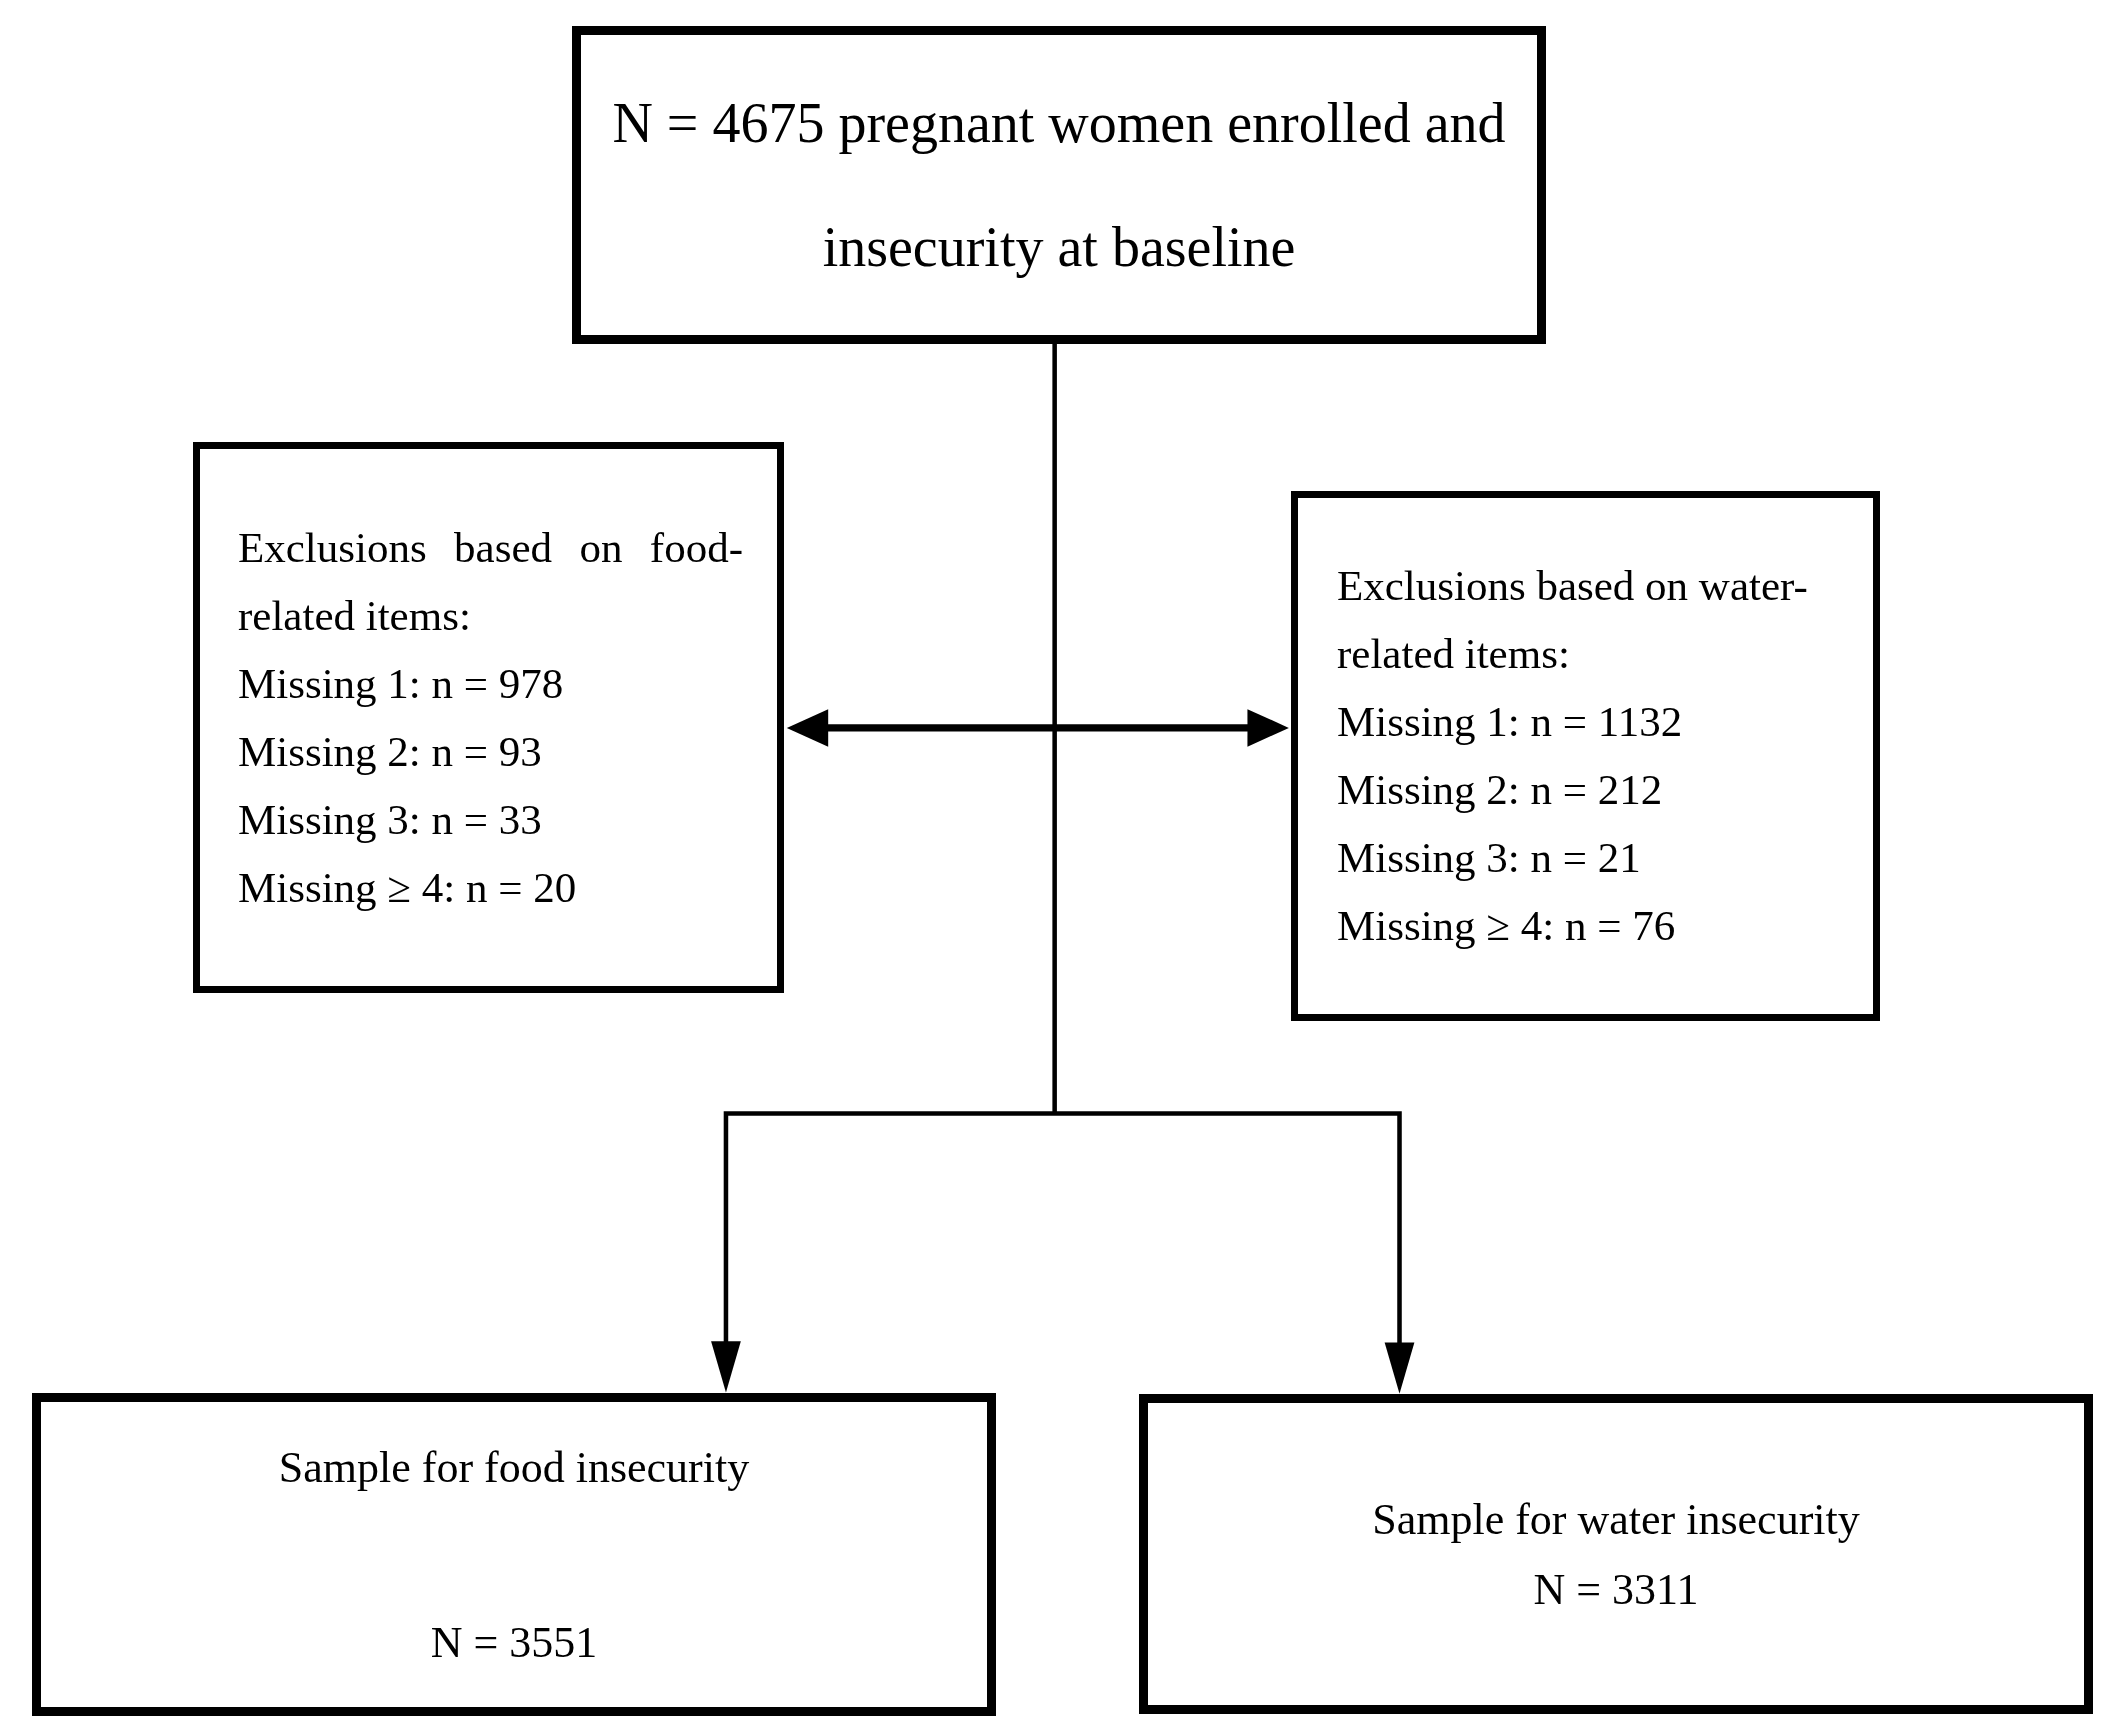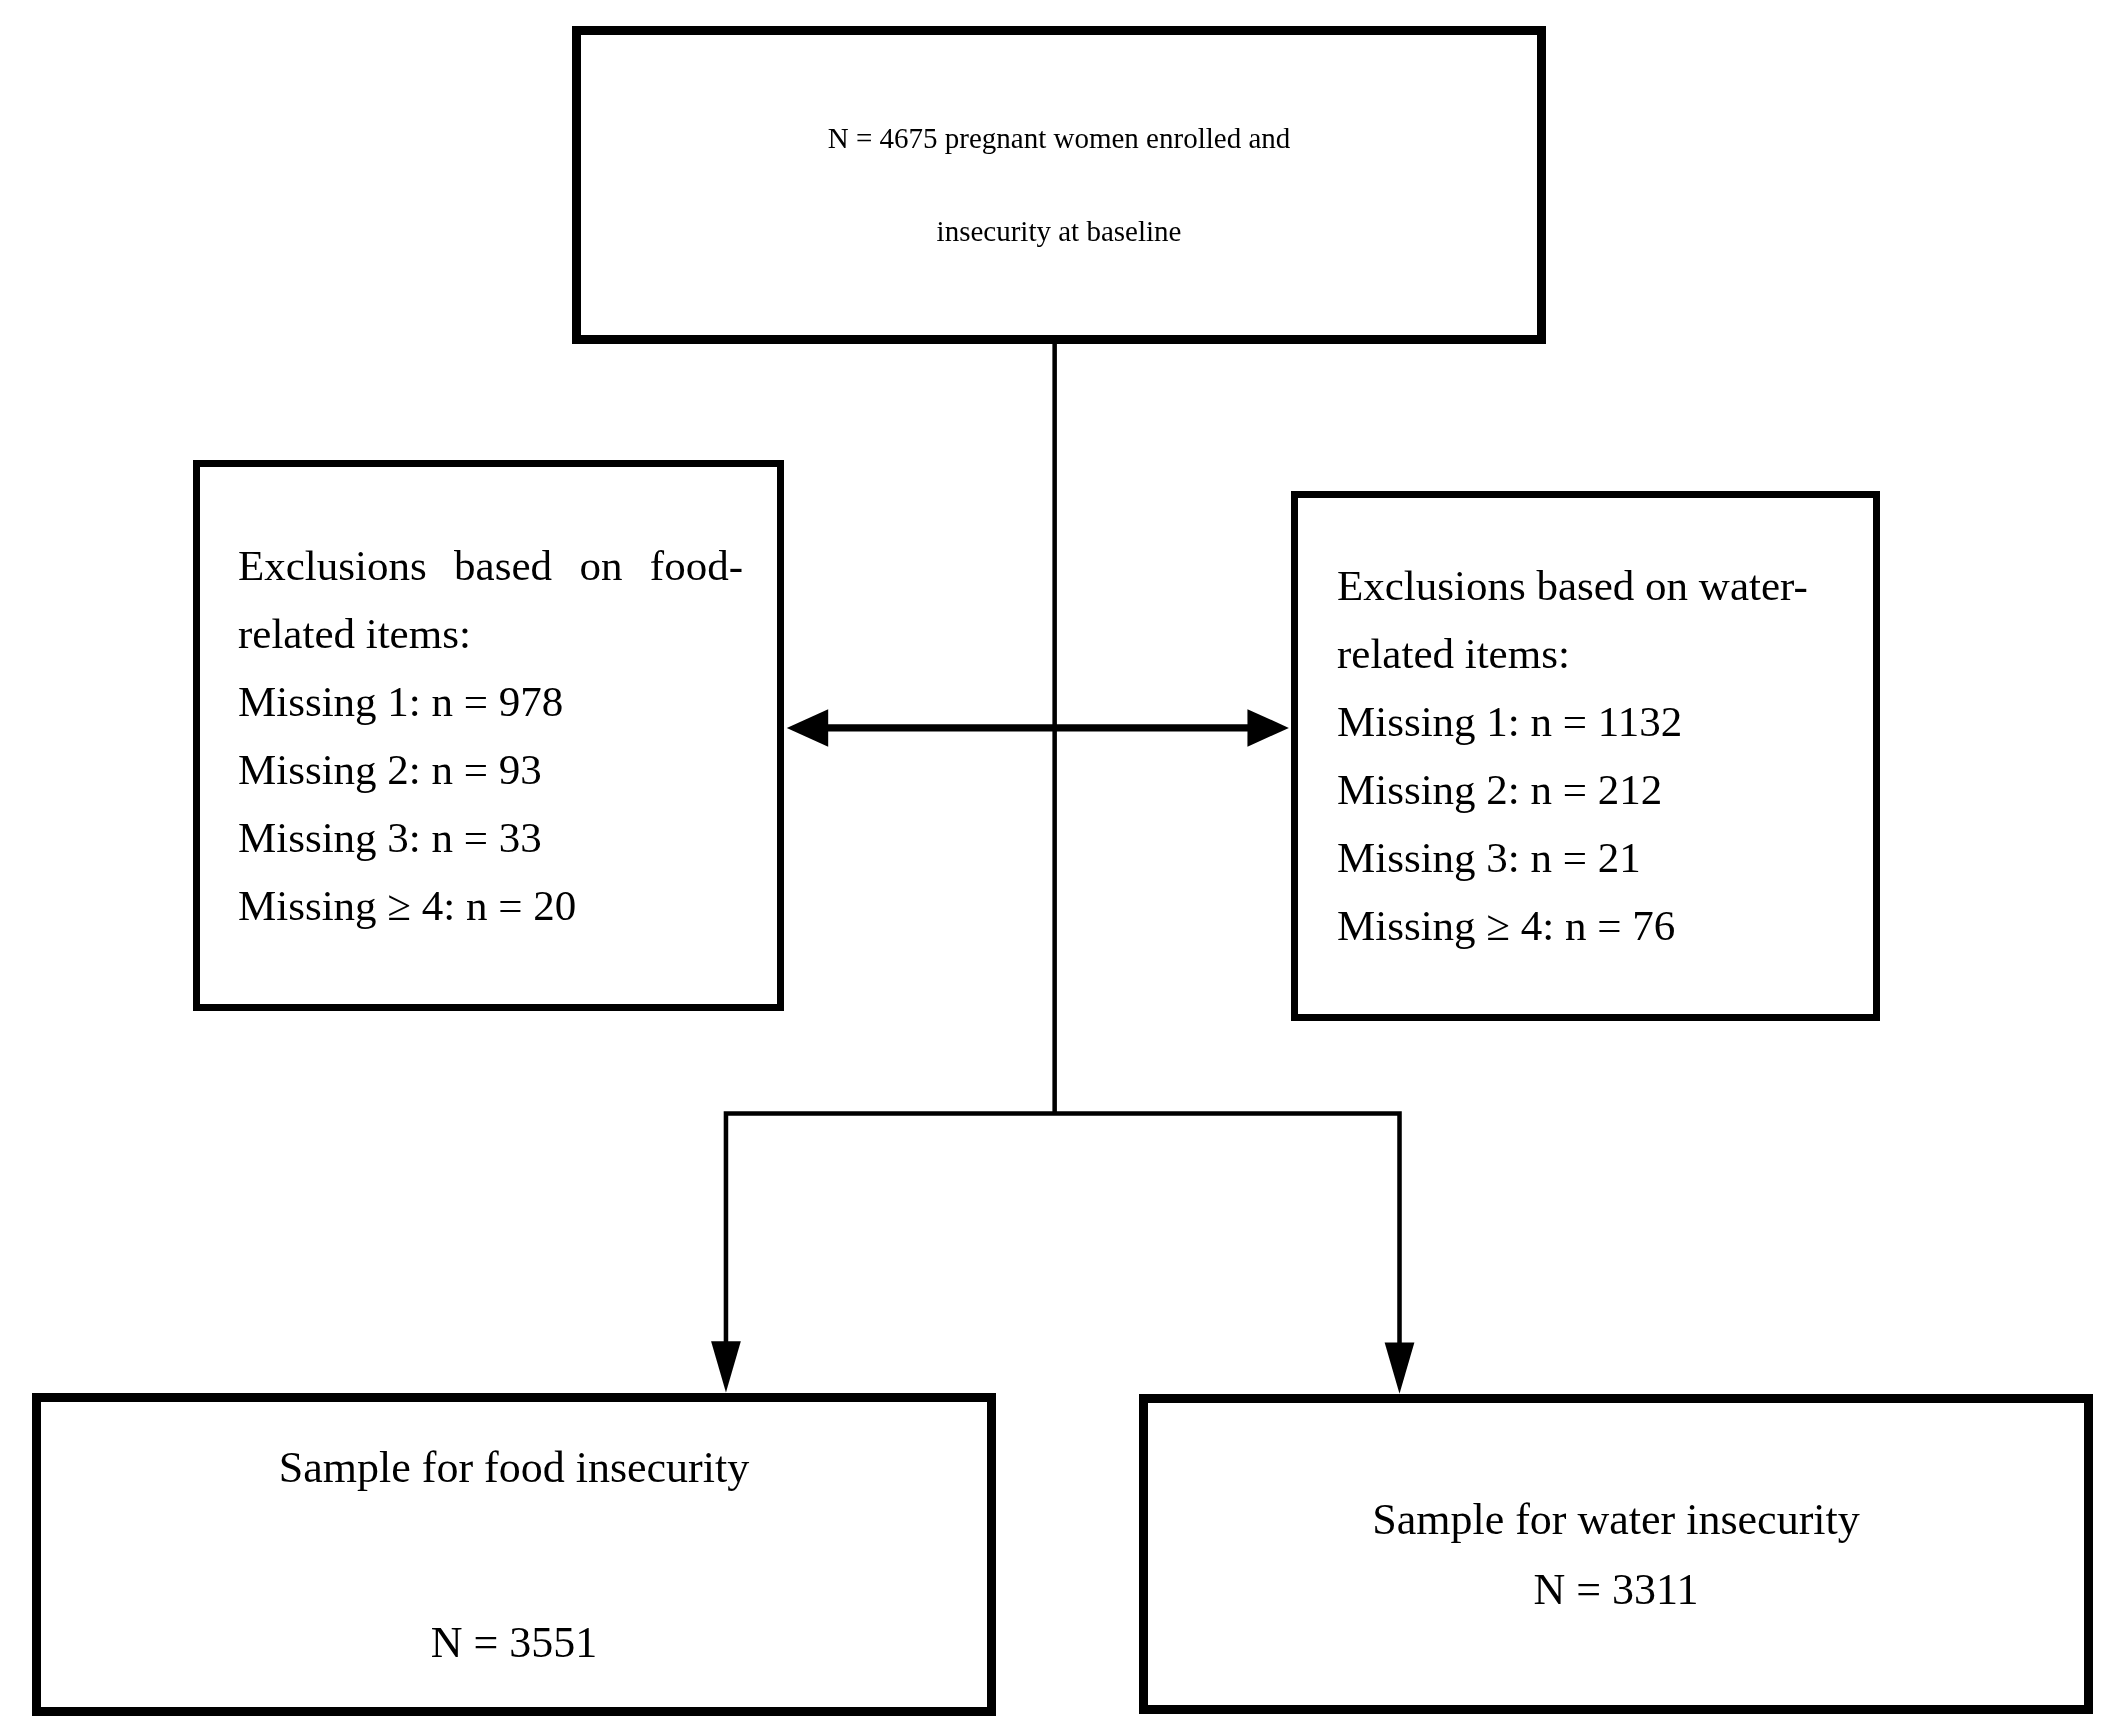--- a/index.html
+++ b/index.html
@@ -33,32 +33,32 @@
     display: flex;
     flex-direction: column;
     align-items: center;
     justify-content: center;
     text-align: center;
   }
   .enrollment-box {
     left: 572px; top: 26px;
     width: 974px; height: 318px;
     border-width: 9px;
-    font-size: 29px;
+    font-size: 56px;
   }
   .enrollment-box .line2 { margin-top: 60px; }
 
   .exclusion-box {
     border-width: 7.8px;
     font-size: 43px;
     line-height: 1.58;
     text-align: left;
   }
   .food-exclusions {
-    left: 193px; top: 460px;
+    left: 193px; top: 442px;
     width: 591px; height: 551px;
     padding: 65px 34px 0 38px;
   }
   .water-exclusions {
     left: 1291px; top: 491px;
     width: 589px; height: 530px;
     padding: 54px 30px 0 39px;
   }
   .justify-first {
     text-align: justify;

